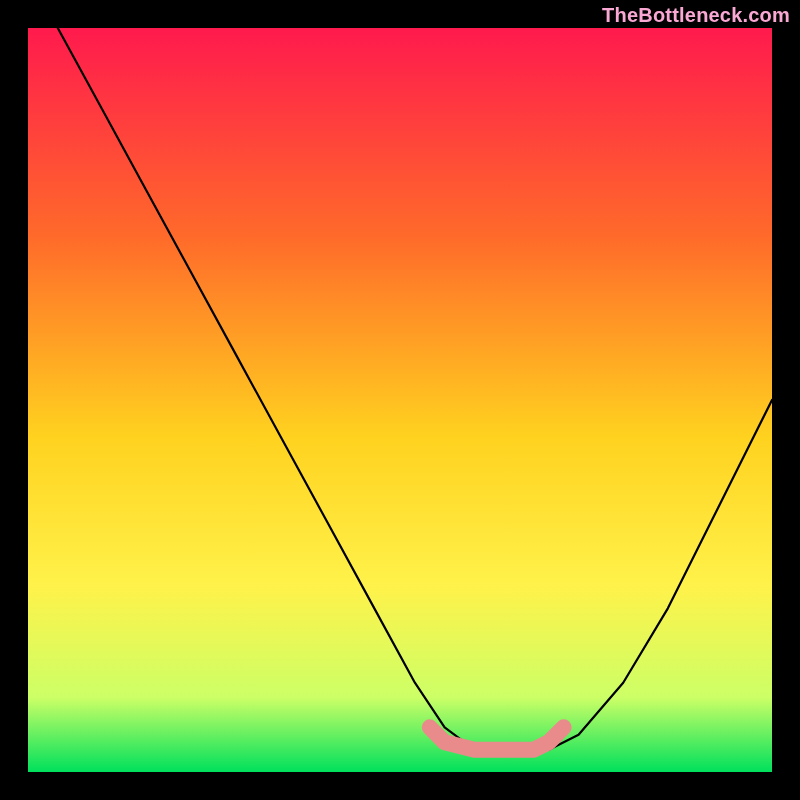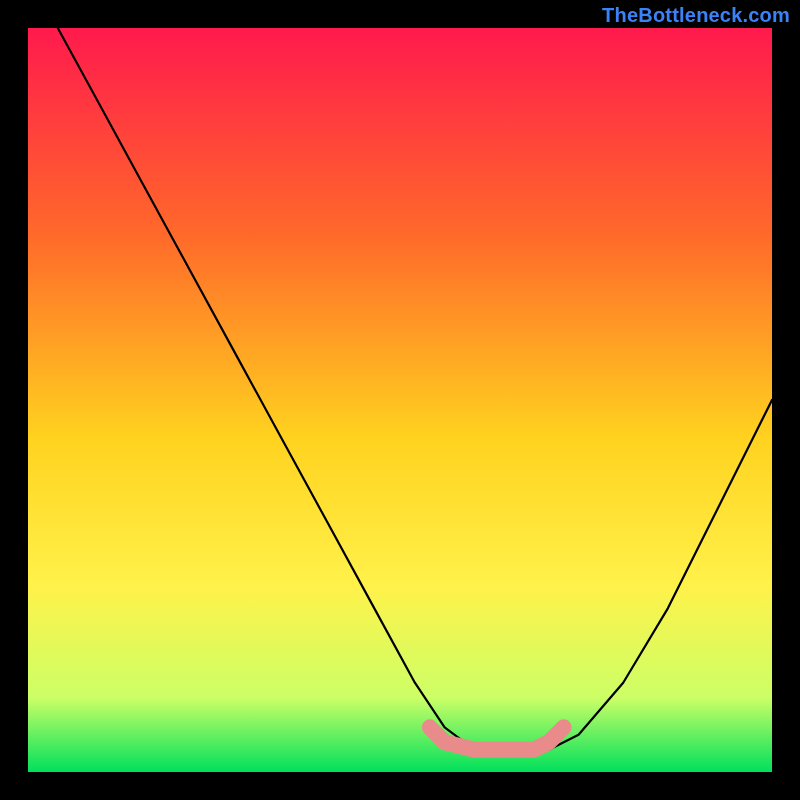--- a/index.html
+++ b/index.html
@@ -14,21 +14,21 @@
   .frame {
     position: relative;
     width: 800px;
     height: 800px;
     background: #000;
   }
   .watermark {
     position: absolute;
     top: 4px;
     right: 10px;
-    color: #3b82f6;
+    color: #f9a8d4;
     font-size: 20px;
     font-weight: 600;
     letter-spacing: 0.2px;
     z-index: 5;
   }
   .plot {
     position: absolute;
     top: 28px;
     left: 28px;
     width: 744px;

